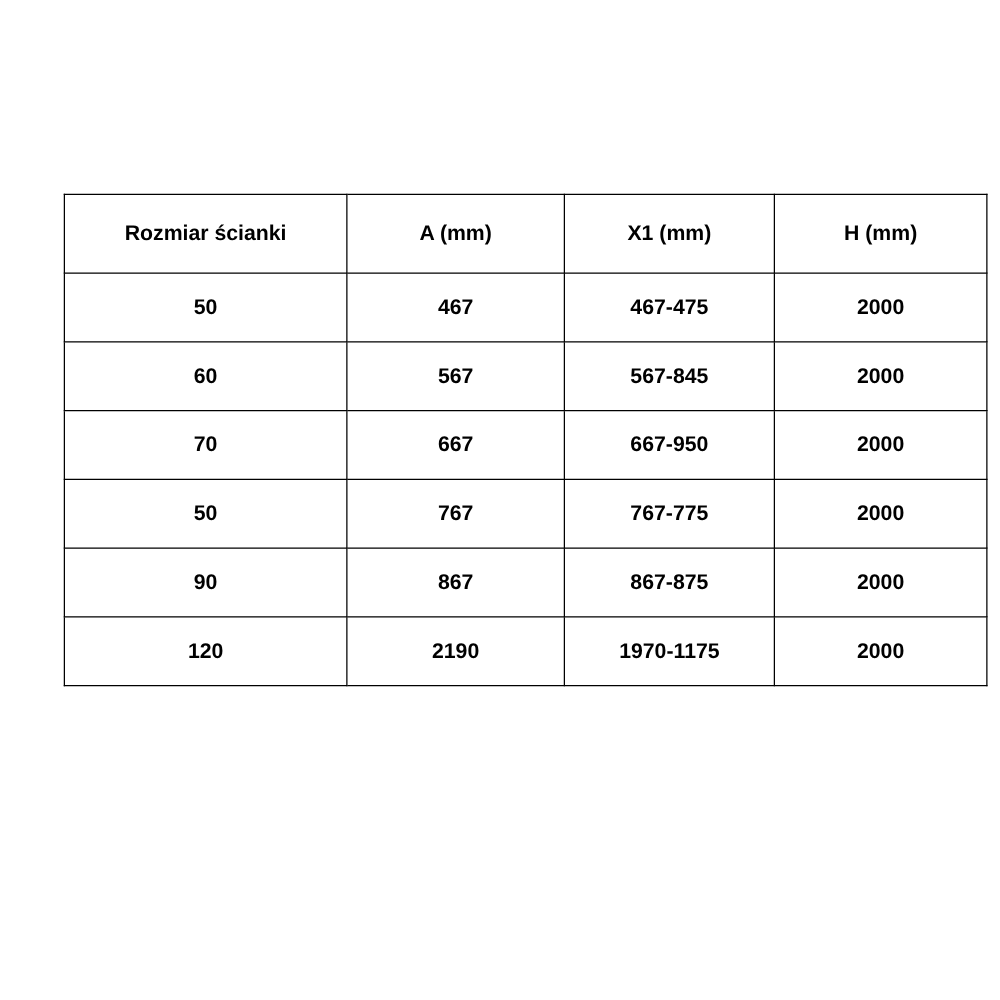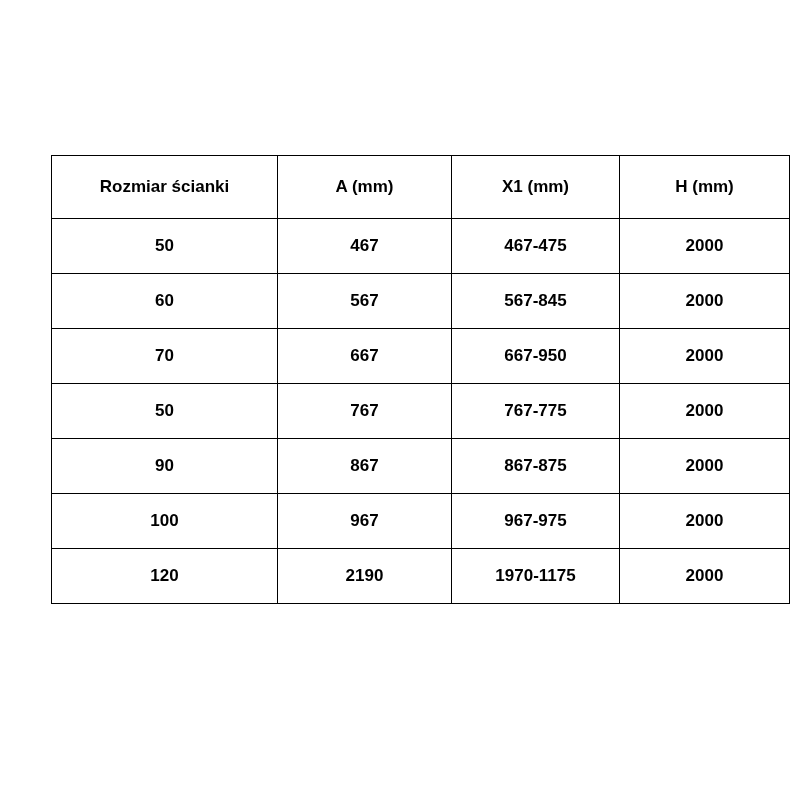--- a/index.html
+++ b/index.html
@@ -92,26 +92,20 @@
         <td>767-775</td>
         <td>2000</td>
       </tr>
       <tr>
         <td>90</td>
         <td>867</td>
         <td>867-875</td>
         <td>2000</td>
       </tr>
       <tr>
-        <td>100</td>
-        <td>967</td>
-        <td>967-975</td>
-        <td>2000</td>
-      </tr>
-      <tr>
         <td>120</td>
         <td>2190</td>
         <td>1970-1175</td>
         <td>2000</td>
       </tr>
     </tbody>
   </table>
 </div>
 
 </body></html>

